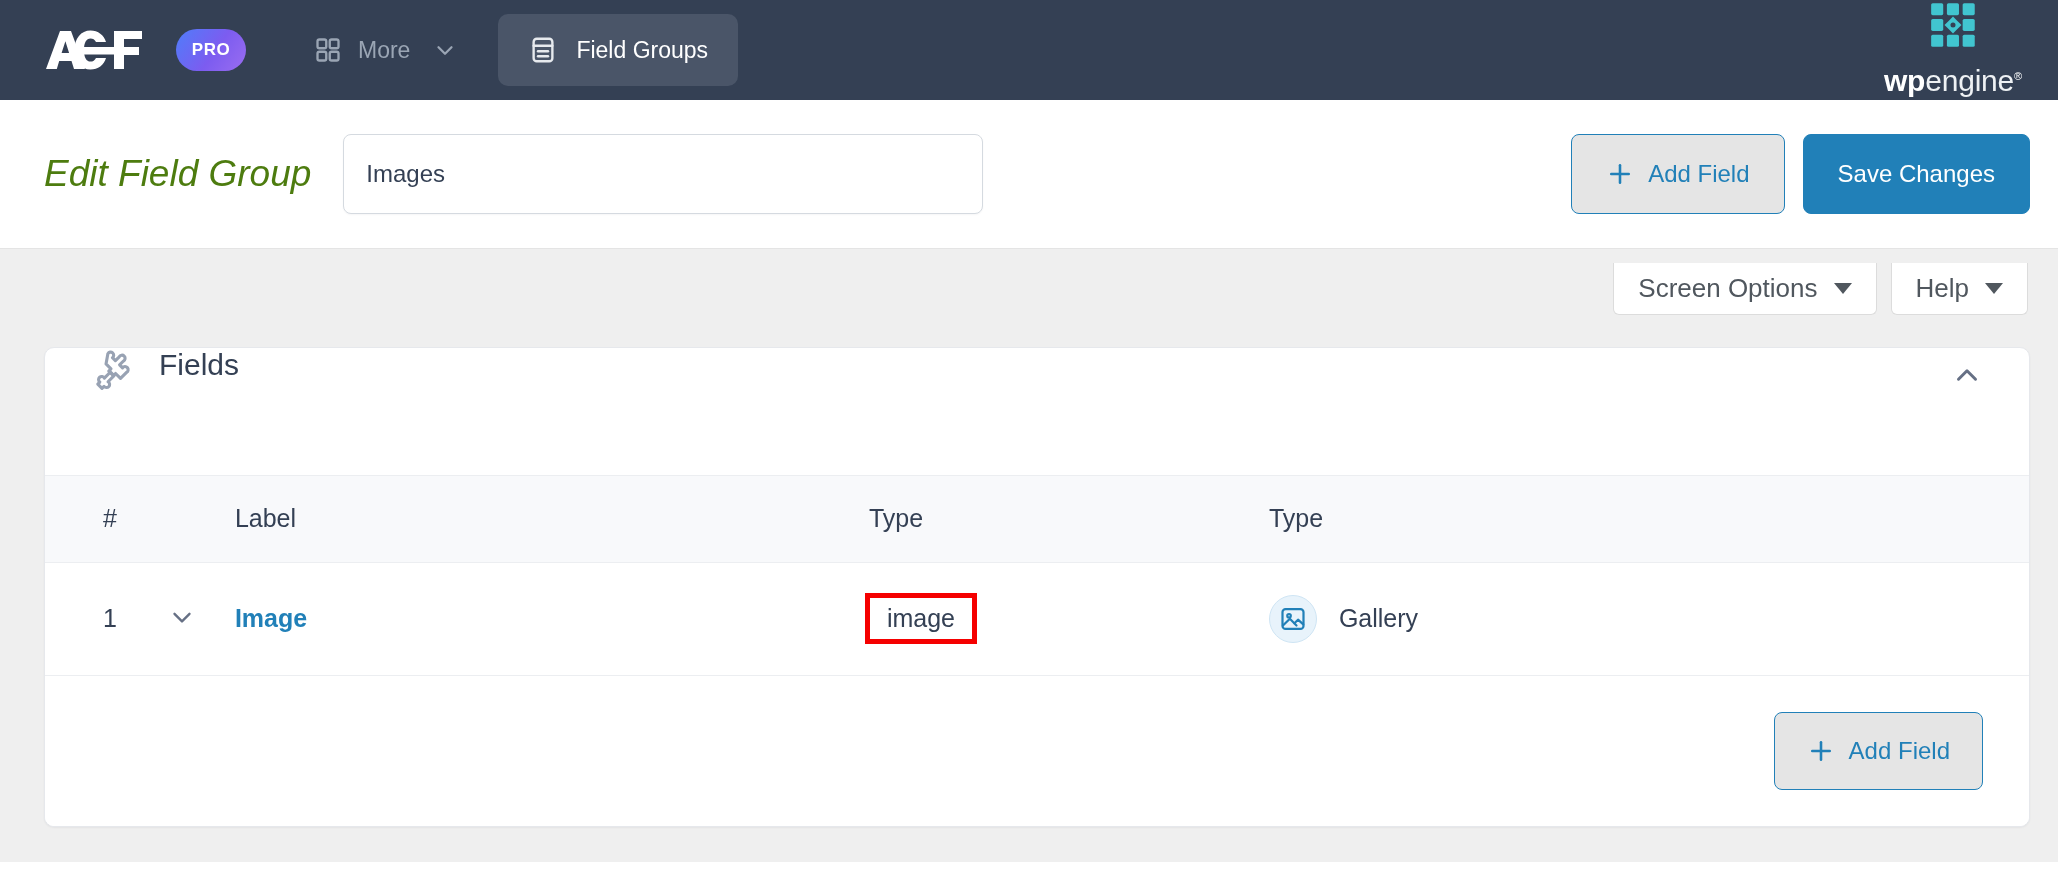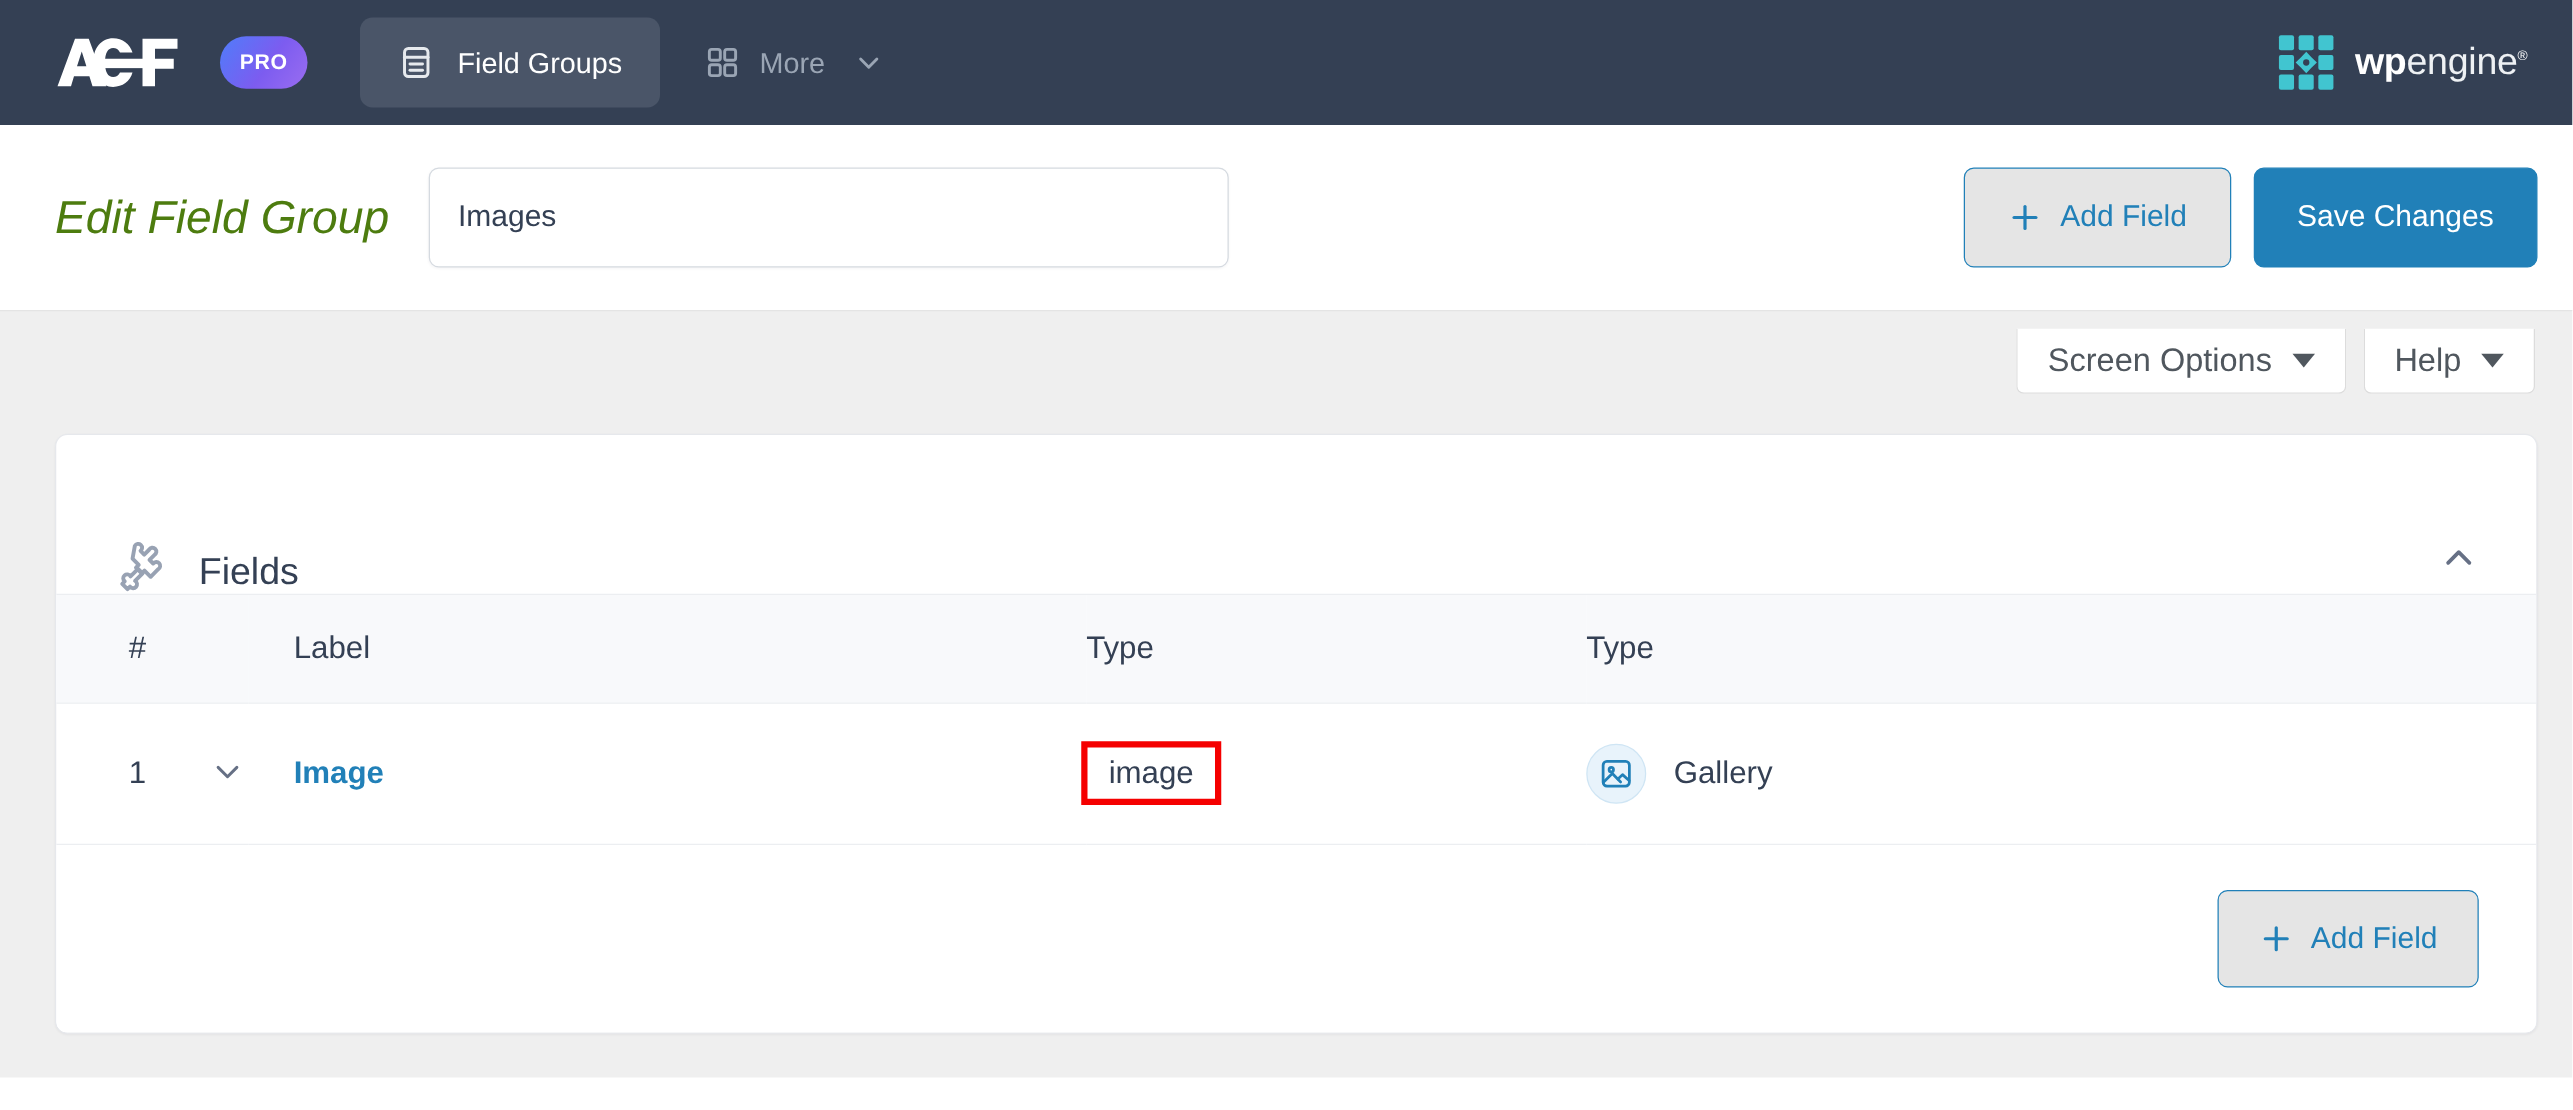--- a/index.html
+++ b/index.html
@@ -82,20 +82,21 @@
   .chev-more {
     display: block;
     margin-left: 6px;
   }
 
   .wpengine-logo {
     margin-left: auto;
     display: flex;
     align-items: center;
     gap: 16px;
+    flex-direction: column;
   }
   .wpe-mark { display: block; }
   .wpe-word {
     color: #ffffff;
     font-size: 30px;
     letter-spacing: -0.2px;
     white-space: nowrap;
   }
   .wpe-word b { font-weight: bold; }
   .wpe-word span.light { font-weight: normal; color: #eef1f4; }
@@ -216,21 +217,21 @@
     background: #ffffff;
     border: 1px solid #e6e8ec;
     border-radius: 10px;
     box-shadow: 0 1px 2px rgba(16,24,40,0.05);
     overflow: hidden;
   }
 
   .card-head {
     height: 128px;
     display: flex;
-    align-items: flex-end;
+    align-items: flex-start;
     padding: 0 34px 0 46px;
     border-bottom: 1px solid #eceef1;
   }
 
   .puzzle-ico { display: block; flex: 0 0 auto; }
 
   .card-title {
     font-size: 30px;
     color: #344054;
     margin-left: 24px;
@@ -347,48 +348,48 @@
           <path d="M70 2 L70 40 L80 40 L80 26 L95 26 L95 18 L80 18 L80 10 L98 10 L98 2 Z"></path>
           <path d="M62 13 C60 6 54 1.5 46.5 1.5 C37 1.5 30.5 9.4 30.5 21 C30.5 32.6 37 40.5 46.5 40.5 C54 40.5 60 36 62 29 L52 29 C50.8 31.5 48.9 32.6 46.5 32.6 C42.3 32.6 40 28.5 40 21 C40 13.5 42.3 9.4 46.5 9.4 C48.9 9.4 50.8 10.5 52 13 Z"></path>
           <rect x="28" y="18" width="46" height="7.5"></rect>
         </g>
       </svg>
     </span>
     <span class="pro-pill">PRO</span>
   </div>
 
   <div class="nav-group">
-
-    <div class="nav-tab active">
-      <span>
-        <svg class="nav-icon" width="30" height="30" viewBox="0 0 24 24" fill="none" stroke="#e7eaee" stroke-width="1.9" stroke-linecap="round" stroke-linejoin="round">
-          <rect x="4.5" y="3" width="15" height="18" rx="2.5"></rect>
-          <line x1="4.5" y1="8.6" x2="19.5" y2="8.6"></line>
-          <line x1="8" y1="13" x2="16" y2="13"></line>
-          <line x1="8" y1="17" x2="16" y2="17"></line>
-        </svg>
-      </span>
-      <span>Field Groups</span>
-    </div>
 
     <div class="nav-tab more">
       <span>
         <svg class="nav-icon" width="28" height="28" viewBox="0 0 24 24" fill="none" stroke="#9aa5b4" stroke-width="2">
           <rect x="3" y="3" width="7.5" height="7.5" rx="1.6"></rect>
           <rect x="13.5" y="3" width="7.5" height="7.5" rx="1.6"></rect>
           <rect x="3" y="13.5" width="7.5" height="7.5" rx="1.6"></rect>
           <rect x="13.5" y="13.5" width="7.5" height="7.5" rx="1.6"></rect>
         </svg>
       </span>
       <span>More</span>
       <span>
         <svg class="chev-more" width="26" height="26" viewBox="0 0 24 24" fill="none" stroke="#9aa5b4" stroke-width="2.1" stroke-linecap="round" stroke-linejoin="round">
           <polyline points="6,9.5 12,15.5 18,9.5"></polyline>
         </svg>
       </span>
+    </div>
+
+    <div class="nav-tab active">
+      <span>
+        <svg class="nav-icon" width="30" height="30" viewBox="0 0 24 24" fill="none" stroke="#e7eaee" stroke-width="1.9" stroke-linecap="round" stroke-linejoin="round">
+          <rect x="4.5" y="3" width="15" height="18" rx="2.5"></rect>
+          <line x1="4.5" y1="8.6" x2="19.5" y2="8.6"></line>
+          <line x1="8" y1="13" x2="16" y2="13"></line>
+          <line x1="8" y1="17" x2="16" y2="17"></line>
+        </svg>
+      </span>
+      <span>Field Groups</span>
     </div>
 
   </div>
 
   <div class="wpengine-logo">
     <span>
       <svg class="wpe-mark" width="46" height="46" viewBox="0 0 40 40" aria-hidden="true">
         <g fill="#41C5D0">
           <rect x="1" y="1" width="10.5" height="10.5" rx="1.4"></rect>
           <rect x="14.7" y="1" width="10.5" height="10.5" rx="1.4"></rect>

